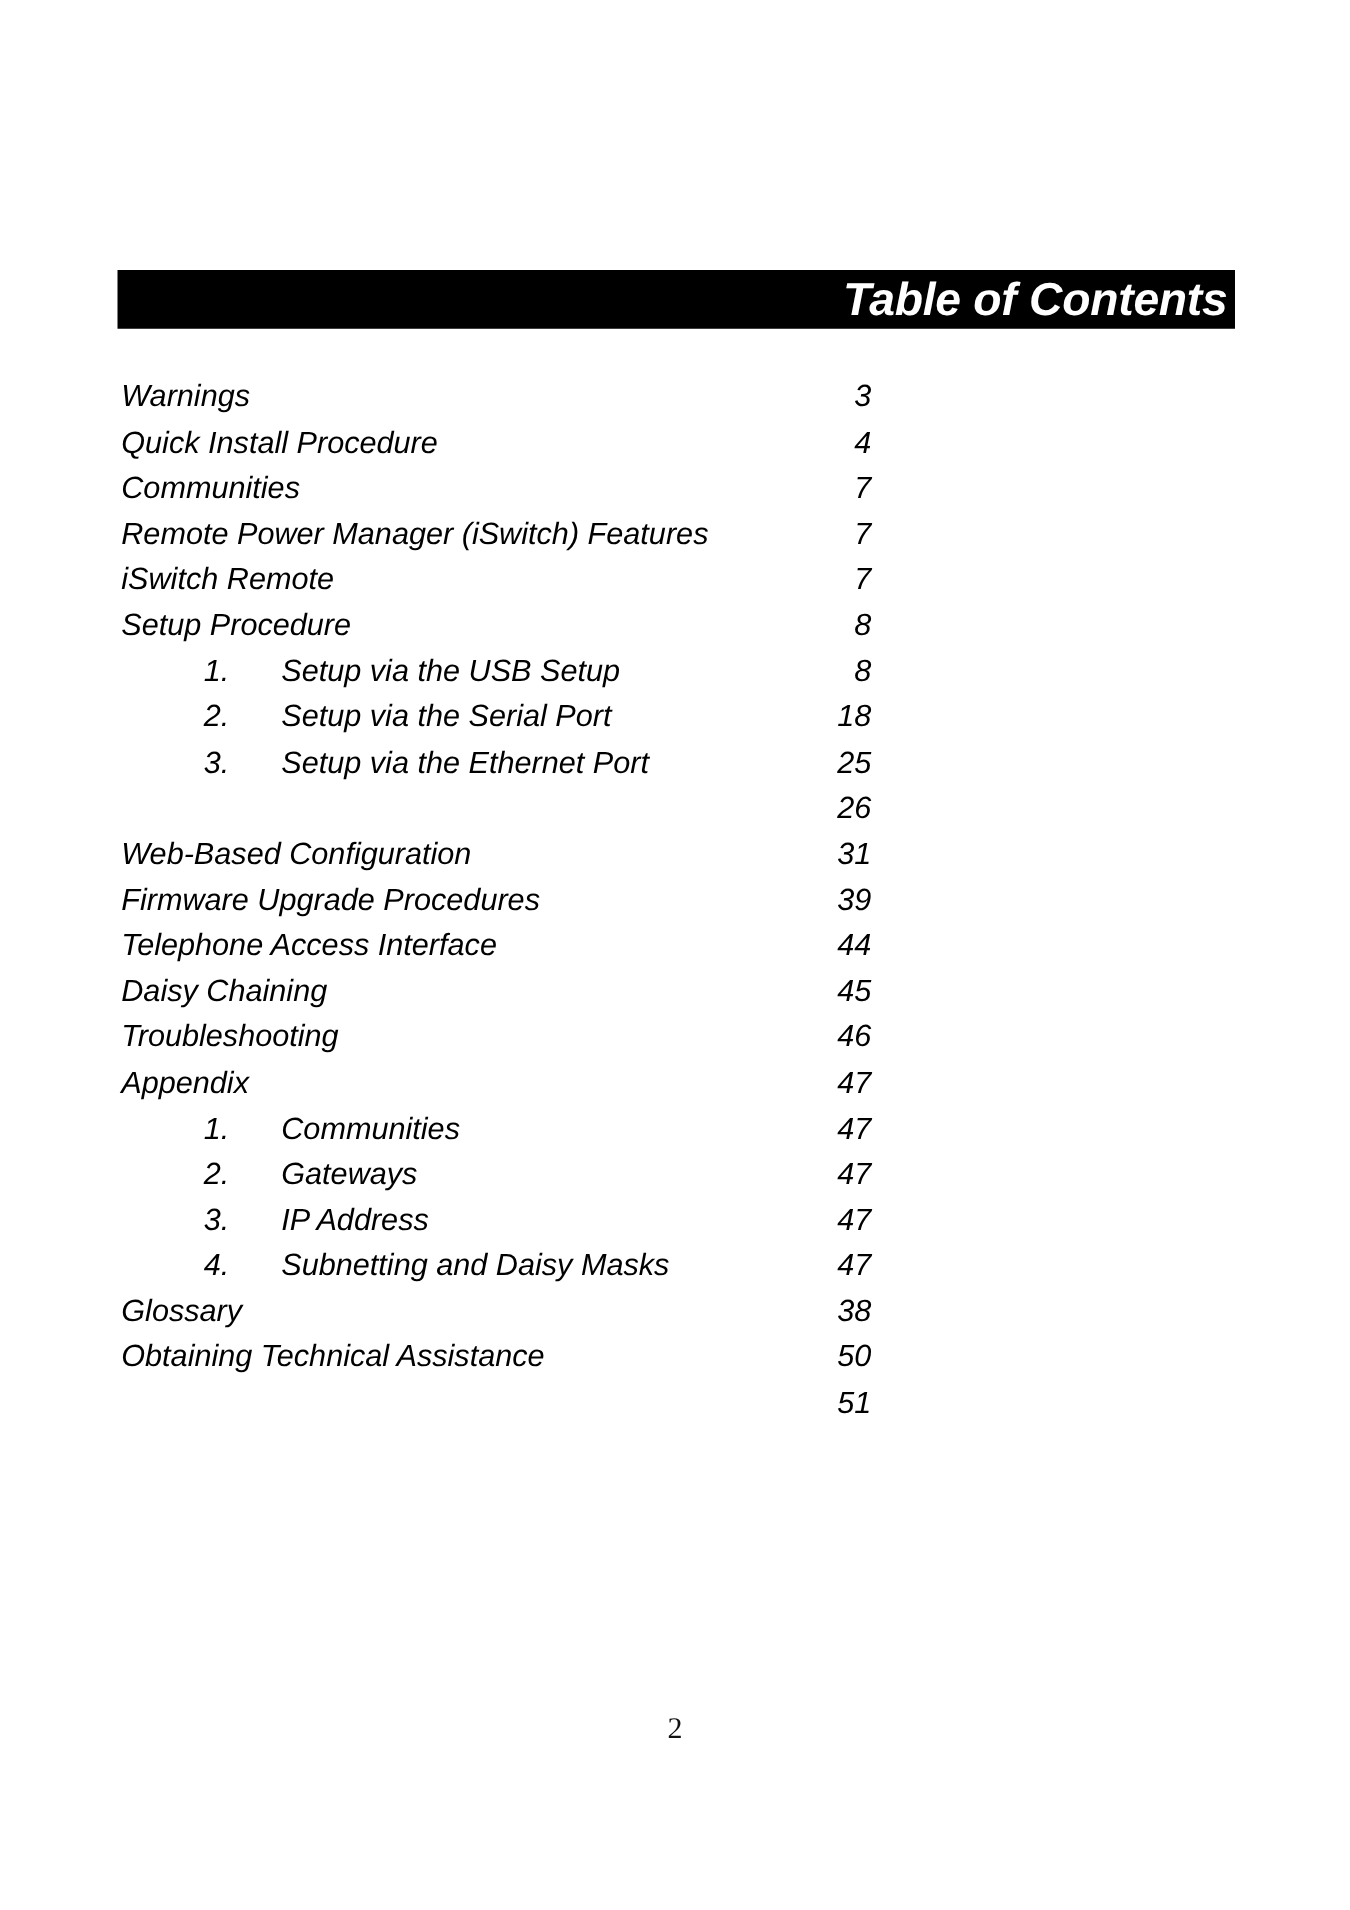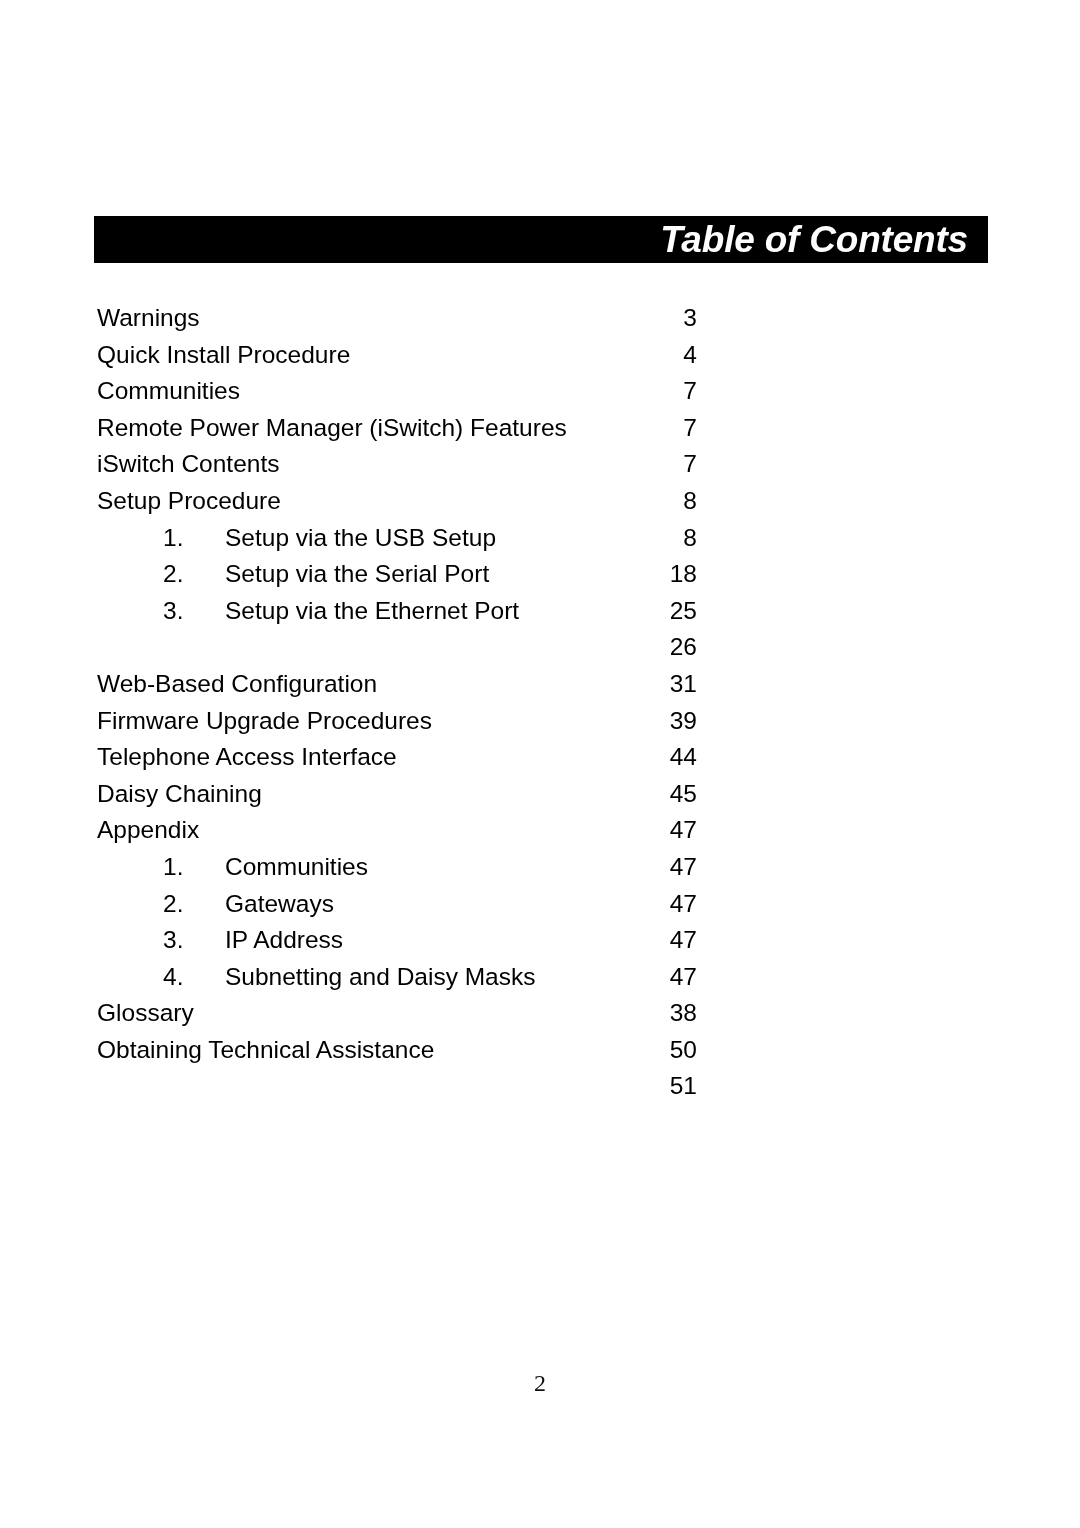--- a/index.html
+++ b/index.html
@@ -27,21 +27,21 @@
     position: absolute;
     left: 94px;
     top: 216px;
     width: 894px;
     height: 47px;
     background: #000000;
     display: flex;
     align-items: center;
     justify-content: flex-end;
     box-sizing: border-box;
-    padding-right: 20px;
+    padding-right: 6px;
   }
   .header-title {
     color: #ffffff;
     font-family: "Liberation Sans", sans-serif;
     font-weight: bold;
     font-style: italic;
     font-size: 37px;
     line-height: 40px;
     letter-spacing: -0.2px;
     white-space: nowrap;
@@ -54,20 +54,21 @@
     top: 300px;
     width: 600px;
   }
 
   .toc-row {
     position: relative;
     height: 36.6px;
     font-size: 24.5px;
     line-height: 36.6px;
     white-space: nowrap;
+    font-style: italic;
   }
 
   .toc-num {
     position: absolute;
     left: 66px;
     top: 0;
     width: 40px;
     text-align: left;
   }
 
@@ -121,21 +122,21 @@
       </div>
       <div class="toc-row">
         <span class="toc-label">Communities</span>
         <span class="toc-page">7</span>
       </div>
       <div class="toc-row">
         <span class="toc-label">Remote Power Manager (iSwitch) Features</span>
         <span class="toc-page">7</span>
       </div>
       <div class="toc-row">
-        <span class="toc-label">iSwitch Contents</span>
+        <span class="toc-label">iSwitch Remote</span>
         <span class="toc-page">7</span>
       </div>
       <div class="toc-row">
         <span class="toc-label">Setup Procedure</span>
         <span class="toc-page">8</span>
       </div>
       <div class="toc-row sub">
         <span class="toc-num">1.</span>
         <span class="toc-label">Setup via the USB Setup</span>
         <span class="toc-page">8</span>
@@ -163,20 +164,24 @@
       </div>
       <div class="toc-row">
         <span class="toc-label">Telephone Access Interface</span>
         <span class="toc-page">44</span>
       </div>
       <div class="toc-row">
         <span class="toc-label">Daisy Chaining</span>
         <span class="toc-page">45</span>
       </div>
       <div class="toc-row">
+        <span class="toc-label">Troubleshooting</span>
+        <span class="toc-page">46</span>
+      </div>
+      <div class="toc-row">
         <span class="toc-label">Appendix</span>
         <span class="toc-page">47</span>
       </div>
       <div class="toc-row sub">
         <span class="toc-num">1.</span>
         <span class="toc-label">Communities</span>
         <span class="toc-page">47</span>
       </div>
       <div class="toc-row sub">
         <span class="toc-num">2.</span>

